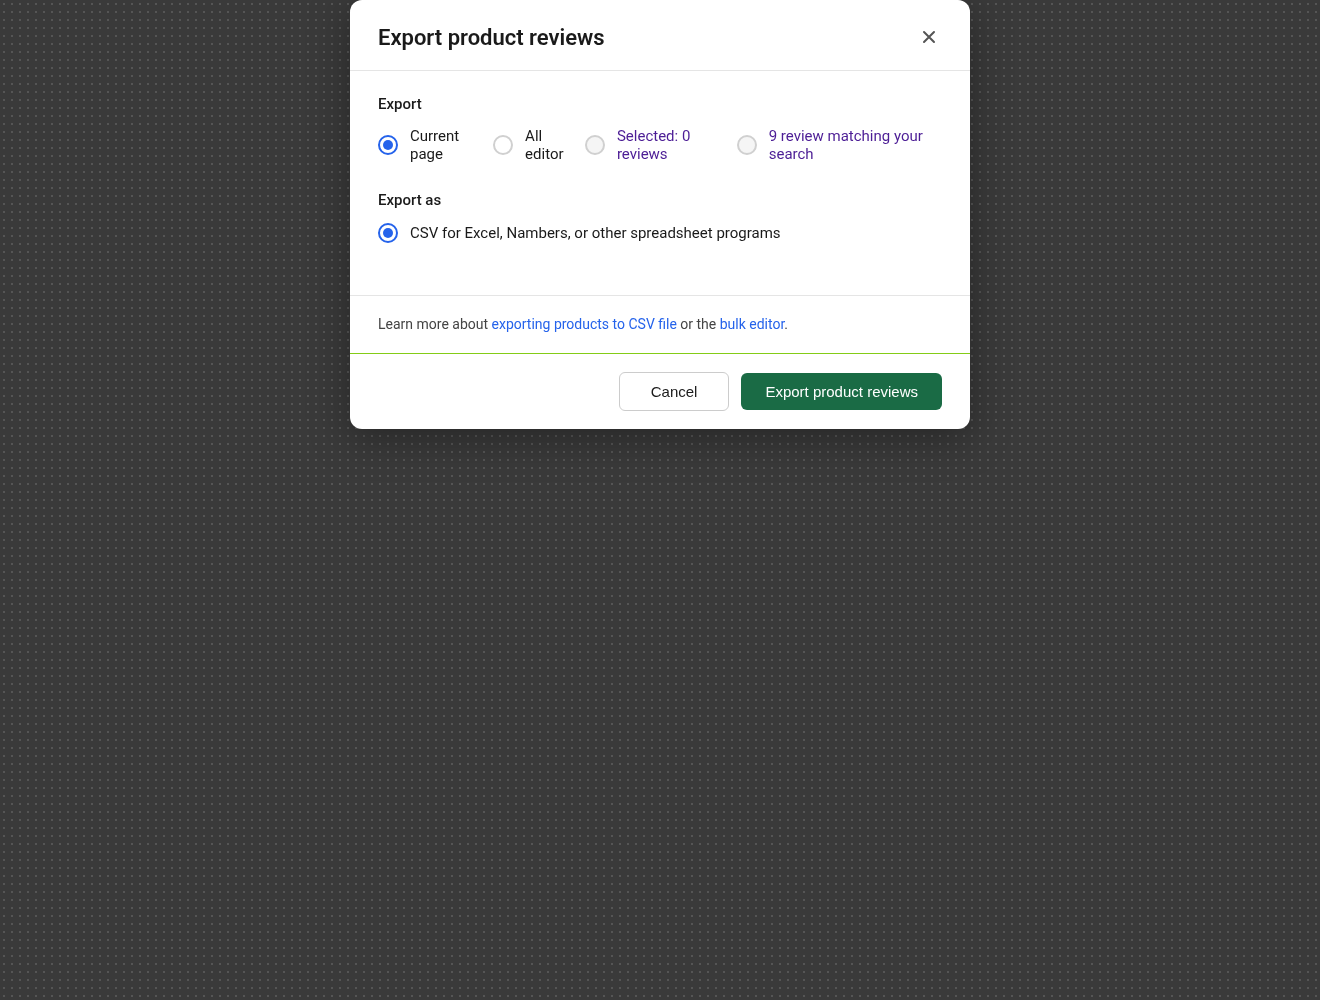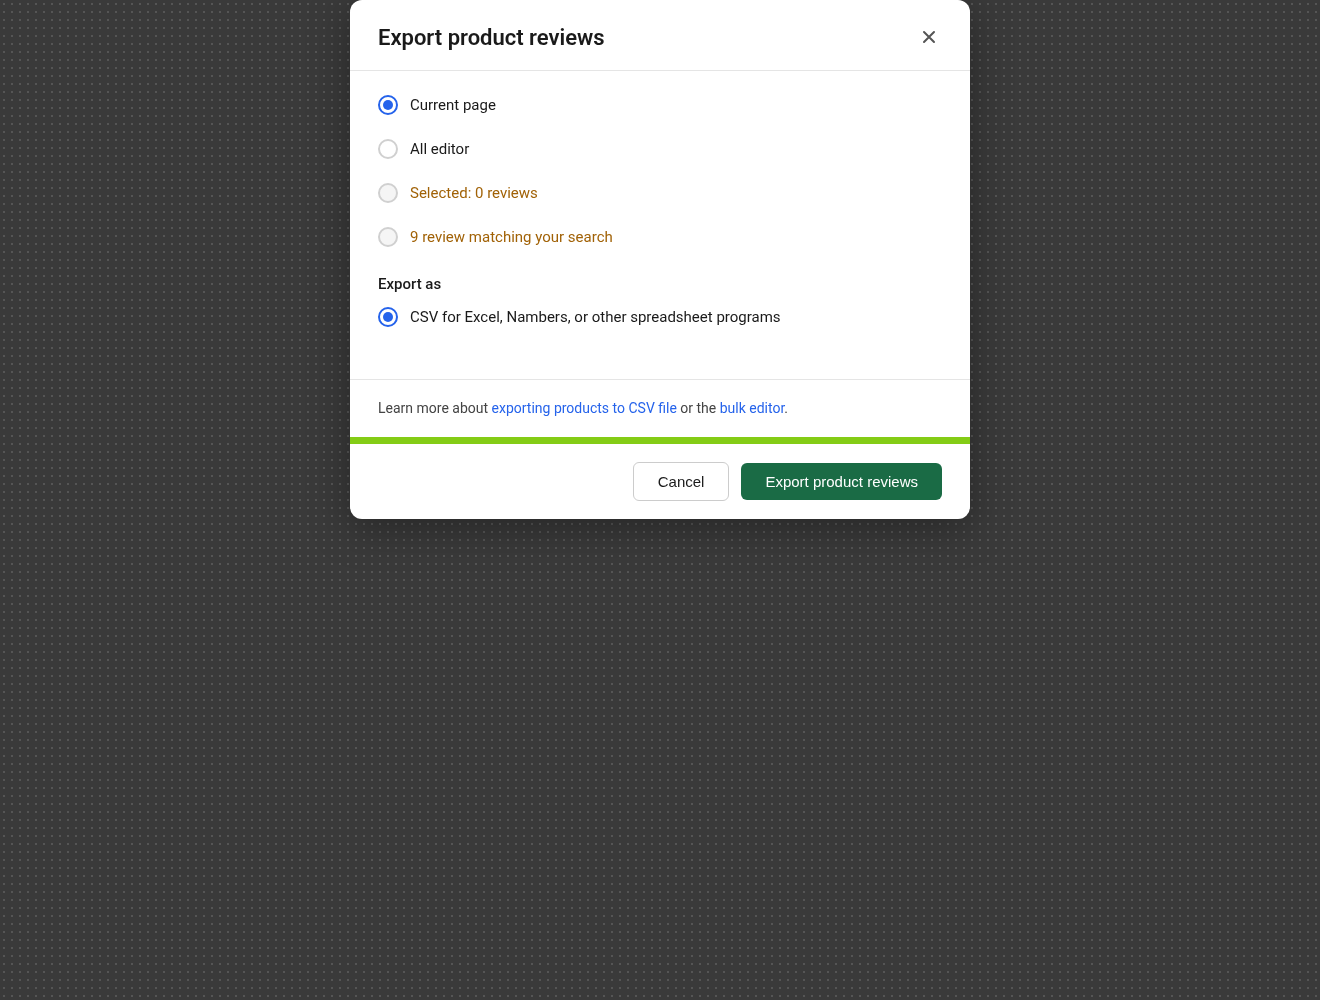--- a/index.html
+++ b/index.html
@@ -76,22 +76,22 @@
 
     .section-label {
       font-size: 15px;
       font-weight: 500;
       color: #1a1a1a;
       margin-bottom: 14px;
     }
 
     .radio-group {
       display: flex;
-      flex-direction: column;
-      gap: 24px;
+      flex-direction: row;
+      gap: 12px;
       margin-bottom: 28px;
     }
 
     .radio-item {
       display: flex;
       align-items: center;
       gap: 12px;
       cursor: pointer;
     }
 
@@ -128,50 +128,50 @@
       border-color: #d0d0d0;
       background: #f5f5f5;
     }
 
     .radio-label {
       font-size: 15px;
       color: #1a1a1a;
     }
 
     .radio-label.disabled-label {
-      color: #a16207;
+      color: #4c1d95;
     }
 
     .export-as-section {
     }
 
     .footer-info {
       padding: 18px 28px;
       border-top: 1px solid #e5e5e5;
-      border-bottom: 7px solid #84cc16;
+      border-bottom: 1px solid #84cc16;
       font-size: 14px;
       color: #444;
       line-height: 1.5;
     }
 
     .footer-info a {
       color: #2563eb;
       text-decoration: none;
     }
 
     .modal-footer {
       padding: 18px 28px;
       display: flex;
       align-items: center;
       justify-content: flex-end;
       gap: 12px;
     }
 
     .btn-cancel {
-      padding: 10px 24px;
+      padding: 10px 31px;
       background: #fff;
       border: 1.5px solid #ccc;
       border-radius: 6px;
       font-size: 15px;
       font-weight: 500;
       color: #1a1a1a;
       cursor: pointer;
     }
 
     .btn-export {
@@ -198,20 +198,21 @@
           <path d="M14 4L4 14M4 4l10 10" stroke="#555" stroke-width="2" stroke-linecap="round"></path>
         </svg>
       </button>
     </div>
 
     <div class="divider"></div>
 
     <div class="modal-body">
 
       <div>
+        <div class="section-label">Export</div>
 
         <div class="radio-group">
 
           <label class="radio-item">
             <div class="radio-circle checked">
             </div>
             <span class="radio-label">Current page</span>
           </label>
 
           <label class="radio-item">

